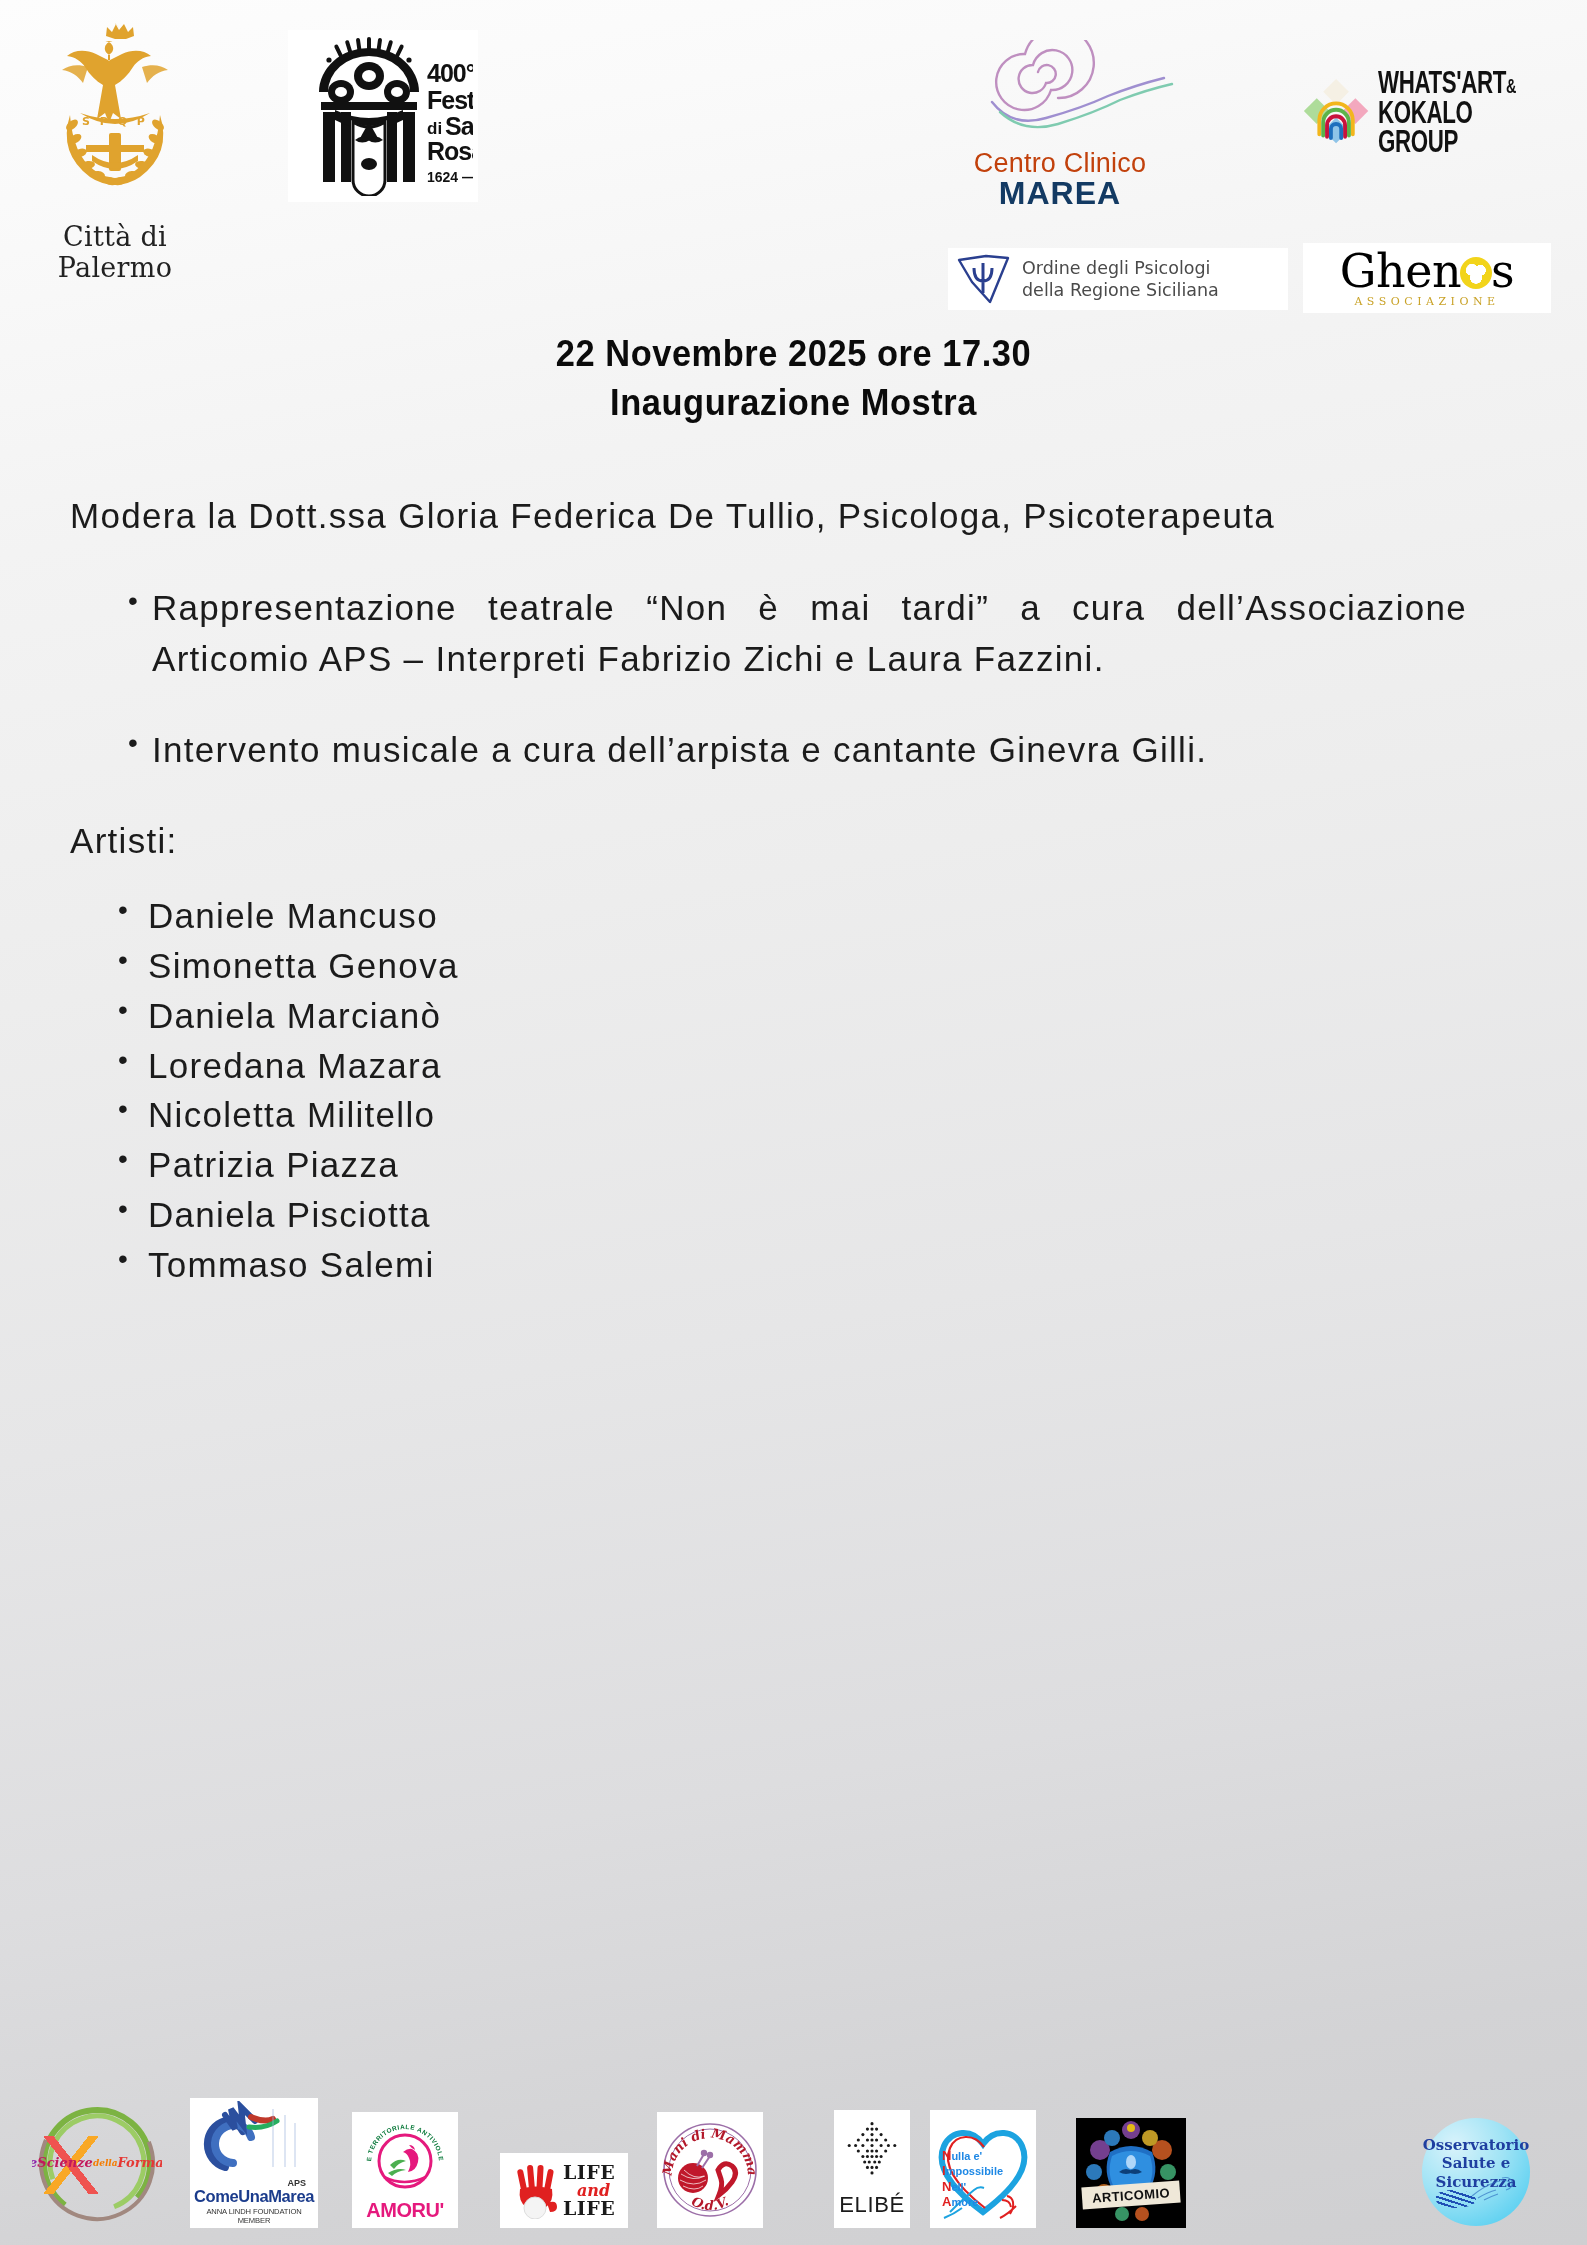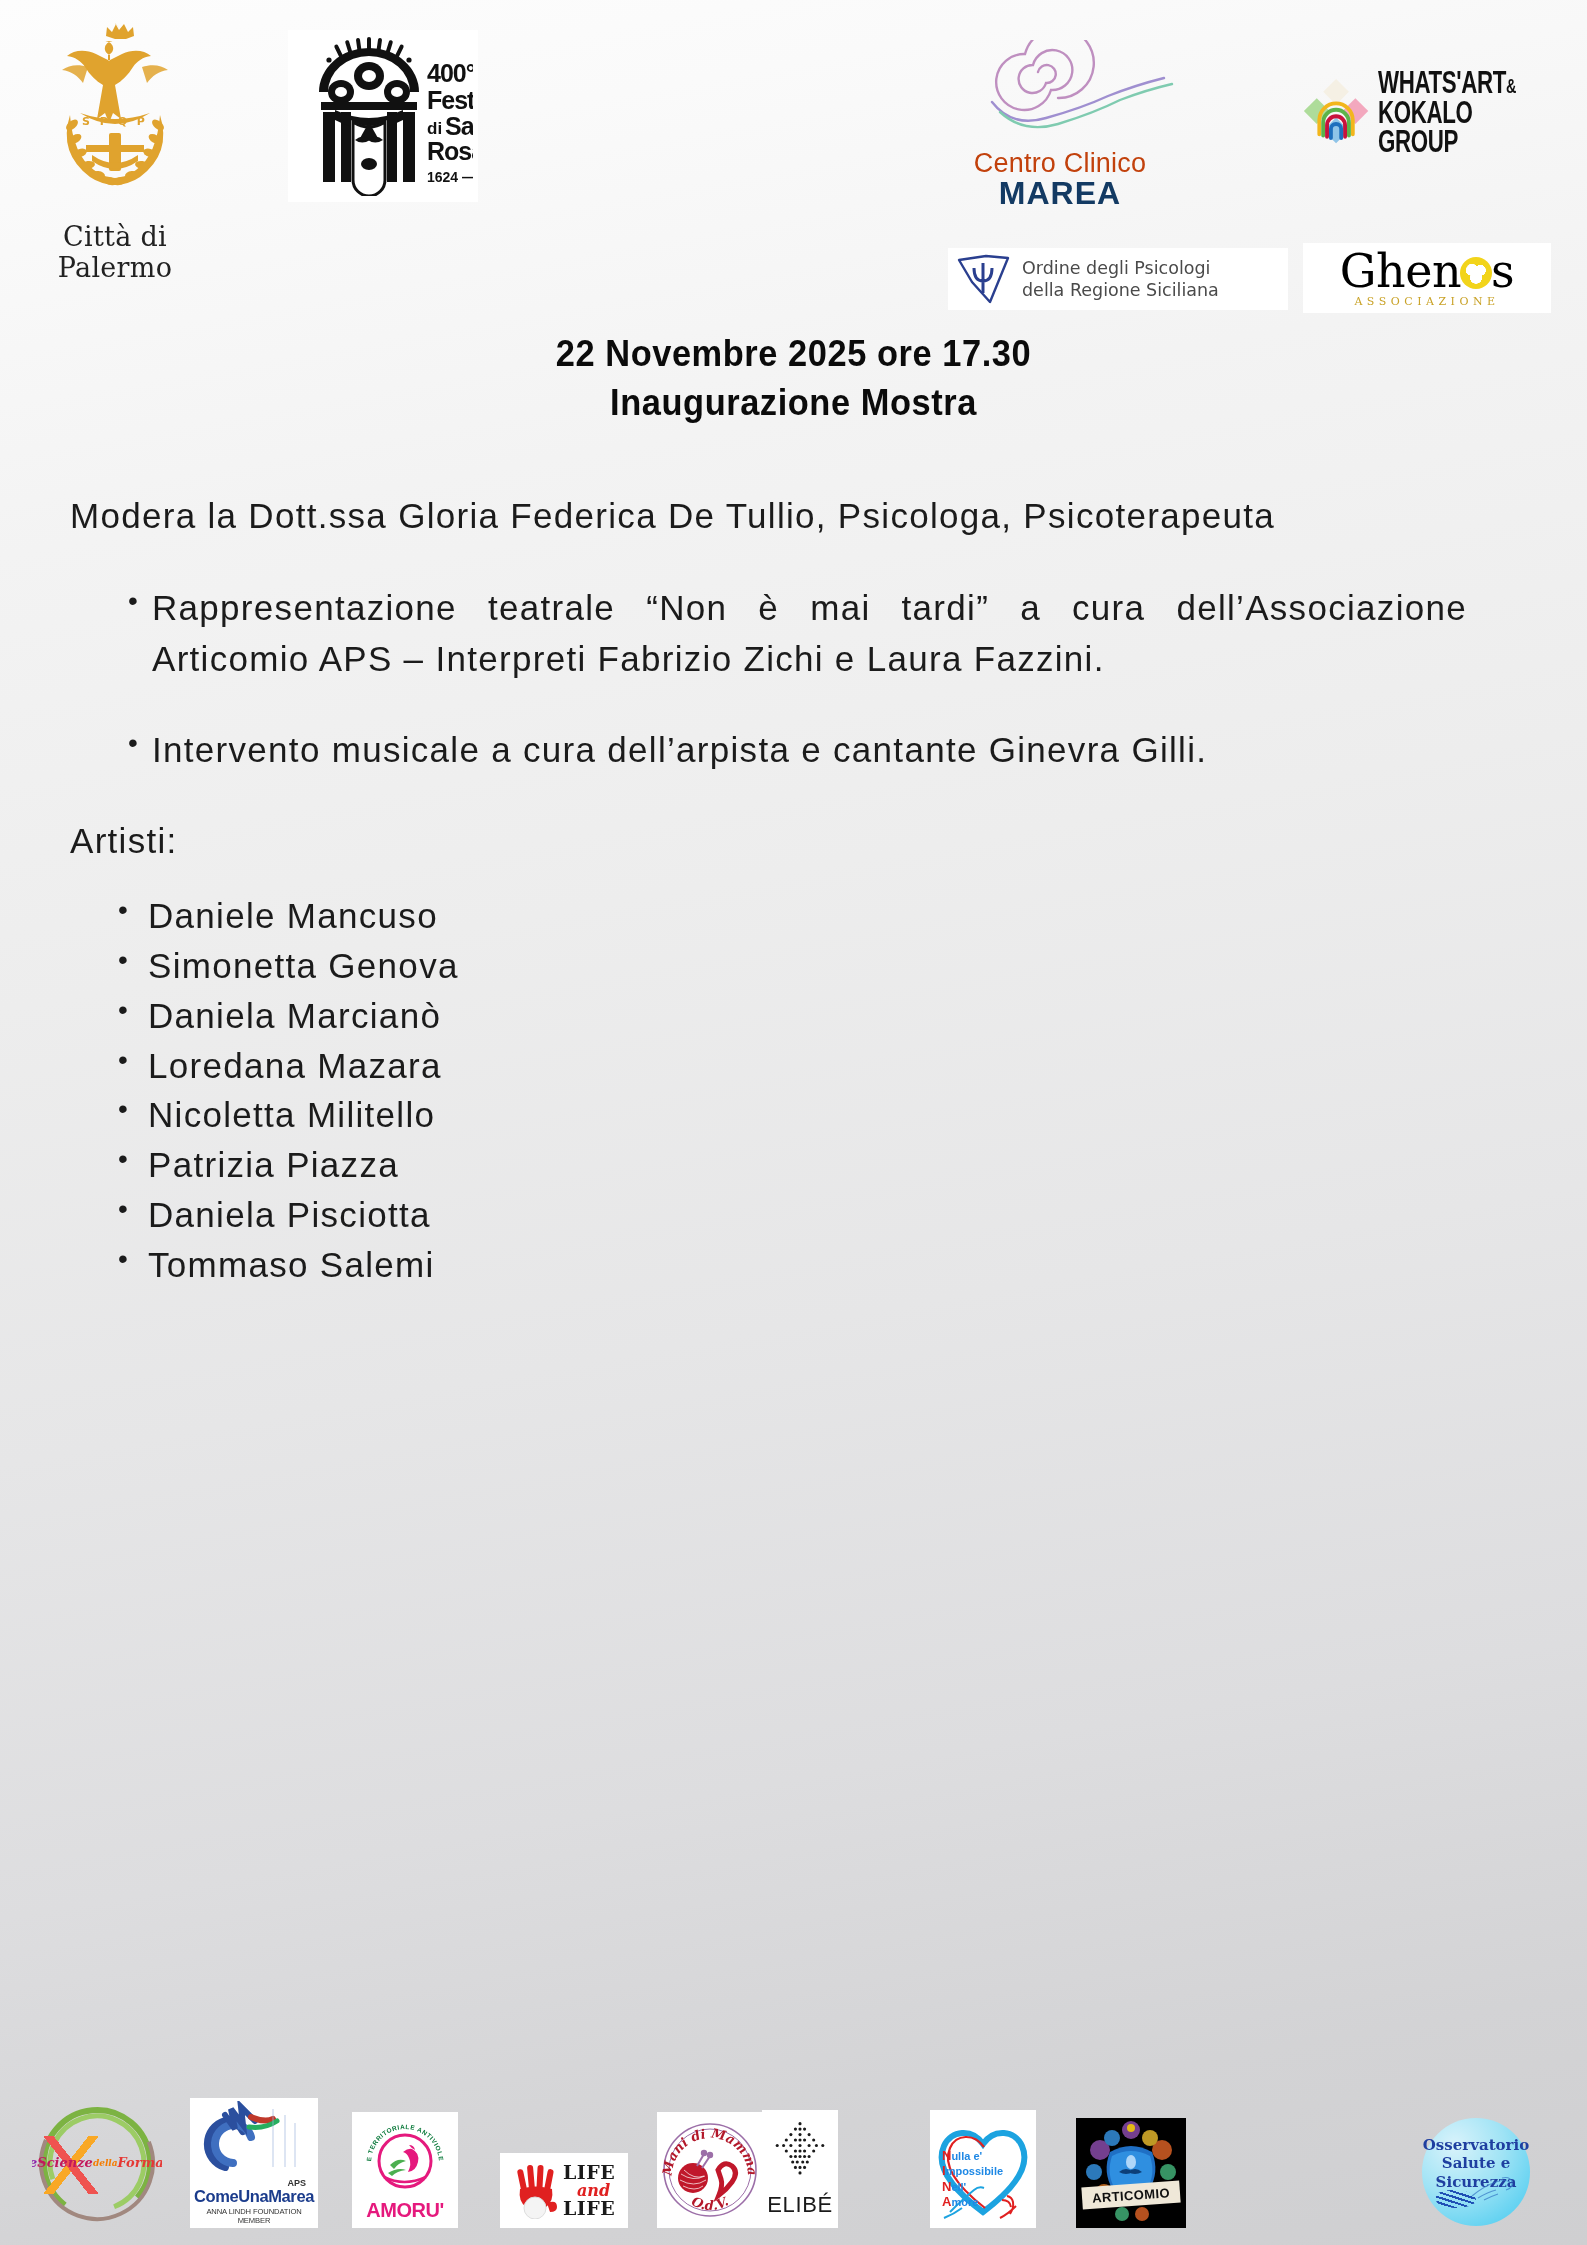--- a/index.html
+++ b/index.html
@@ -320,21 +320,21 @@
     color: #e02020;
     display: block;
     margin-left: 14px;
     line-height: 1;
   }
 
   
   #f-mani { left: 657px; width: 106px; height: 116px; }
 
   
-  #f-elibe { left: 762px; width: 76px; height: 118px; }
+  #f-elibe { left: 834px; width: 76px; height: 118px; }
   .elibe-wrap { text-align: center; }
   .elibe-mark {
     width: 62px; height: 62px;
     margin: 0 auto 6px auto;
   }
   .elibe-name {
     font-family: "Liberation Sans", sans-serif;
     font-size: 22px;
     color: #1a1a1a;
     letter-spacing: 0.6px;

